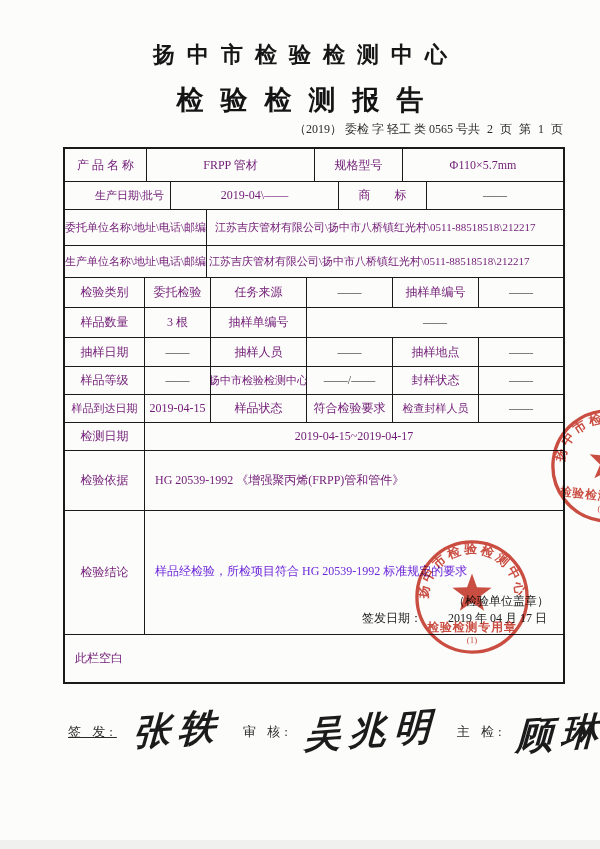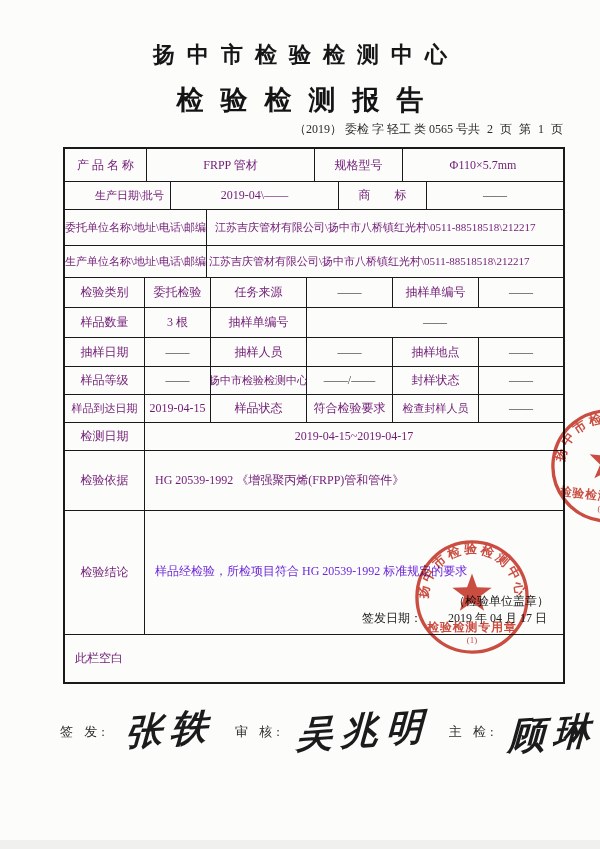--- a/index.html
+++ b/index.html
@@ -61,21 +61,21 @@
   .signatures{
     position:absolute;left:60px;top:692px;width:505px;height:80px;
     display:flex;align-items:center;
   }
   .sig-role{font-size:13px;color:#2b2b2b;letter-spacing:4px;white-space:nowrap;}
   .sig-name{
     font-size:37px;font-weight:bold;font-style:italic;color:#1b1b1b;
     transform:rotate(-4deg) skewX(-6deg);white-space:nowrap;
     letter-spacing:8px;line-height:1;
   }
-  .sig1{margin-left:0;} .name1{margin-left:16px;margin-top:-6px;}
+  .sig1{margin-left:8px;text-decoration:underline;} .name1{margin-left:16px;margin-top:-6px;}
   .sig2{margin-left:20px;} .name2{margin-left:12px;margin-top:-4px;}
   .sig3{margin-left:18px;} .name3{margin-left:10px;margin-top:2px;}
   
   .scan-edge{position:absolute;left:0;bottom:0;width:600px;height:9px;background:#f0f0ef;}
 </style>
 </head>
 <body>
 
 <div class="title1">扬中市检验检测中心</div>
 <div class="title2">检验检测报告</div>

